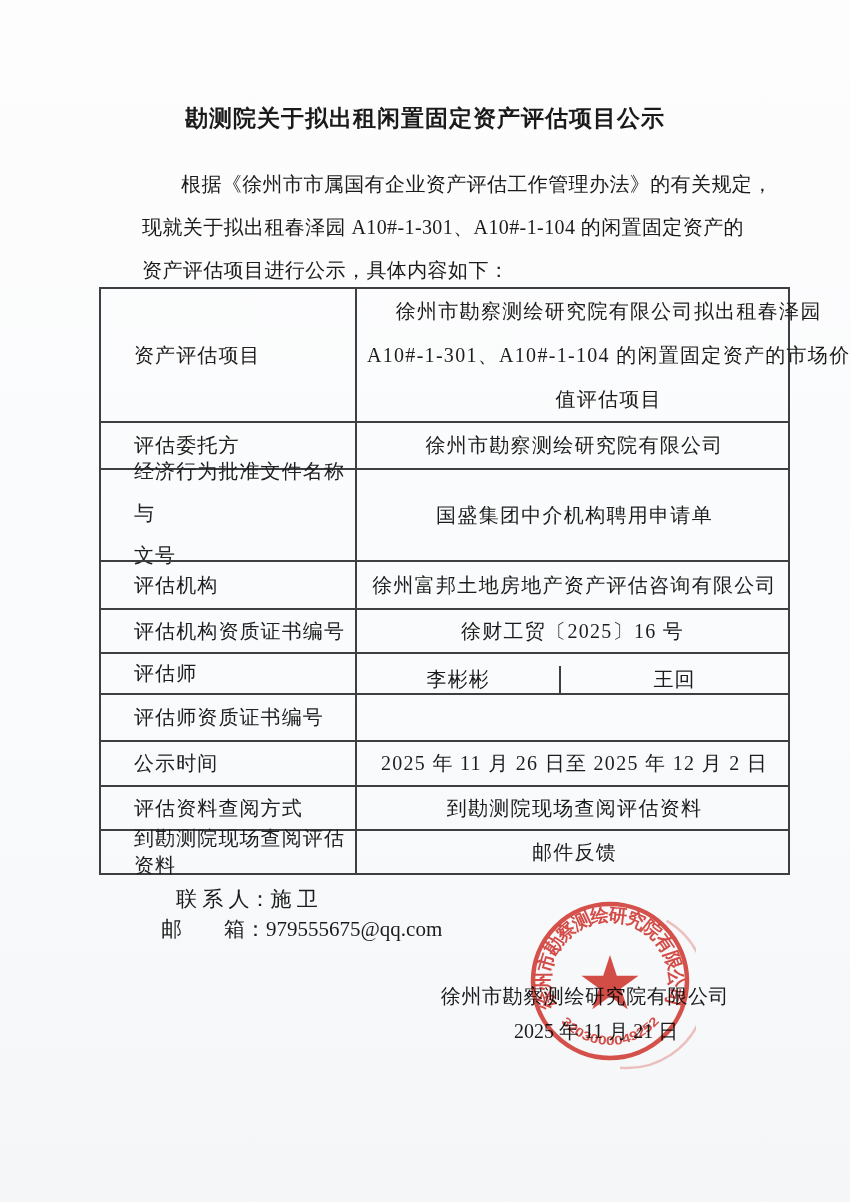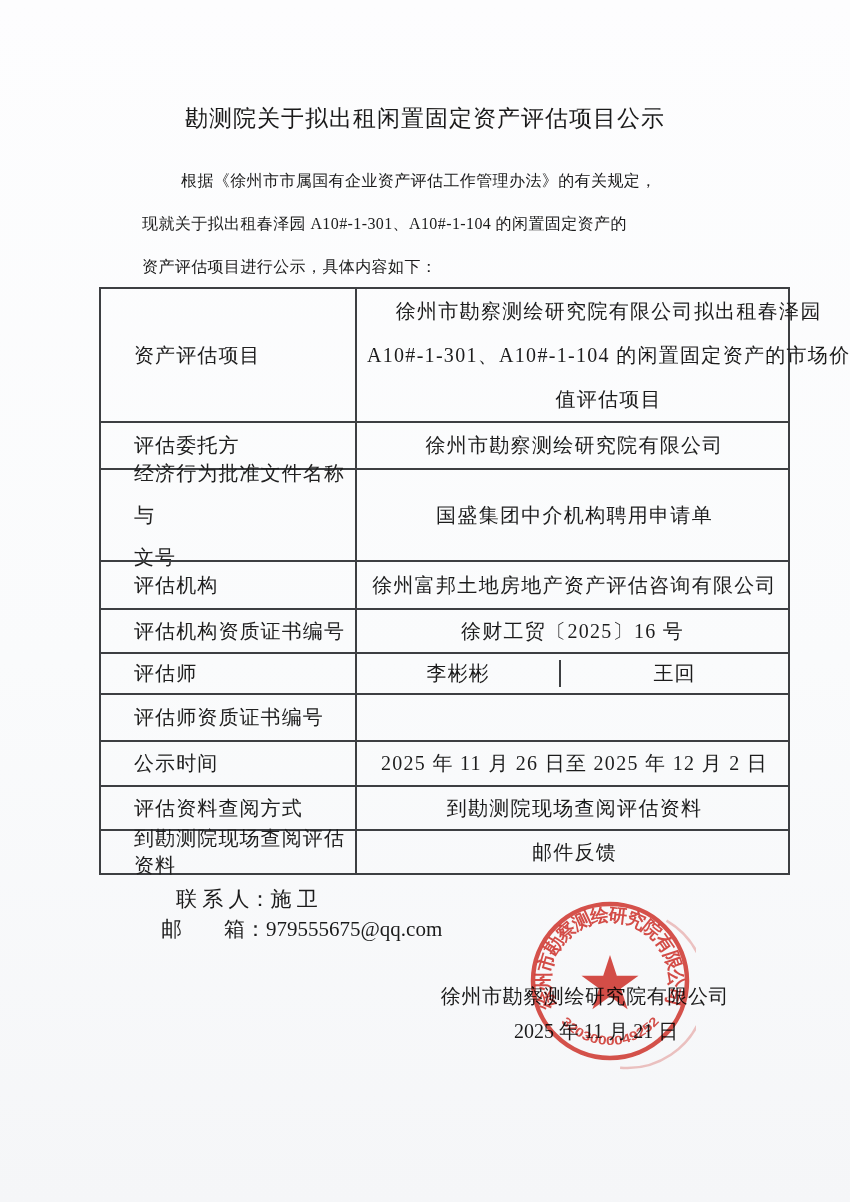--- a/index.html
+++ b/index.html
@@ -4,48 +4,48 @@
 <style>
   html,body{margin:0;padding:0;background:#e9eaec;}
   .page{
     position:relative;width:850px;height:1202px;margin:0 auto;overflow:hidden;
     background:linear-gradient(180deg,#fdfdfe 0%,#fafbfc 55%,#f5f6f8 100%);
     font-family:"Liberation Serif","DejaVu Serif",serif;
     color:#1e1e1e;
   }
   .title{
     position:absolute;top:103px;left:0;width:100%;text-align:center;
-    font-size:23px;font-weight:normal;letter-spacing:1px;color:#1a1a1a;
+    font-size:23px;font-weight:bold;letter-spacing:1px;color:#1a1a1a;
   }
-  .iline{position:absolute;font-size:16px;white-space:nowrap;letter-spacing:.4px;color:#1b1b1b;}
+  .iline{position:absolute;font-size:20px;white-space:nowrap;letter-spacing:.4px;color:#1b1b1b;}
   .il1{left:181px;top:171px}
   .il2{left:142px;top:214px}
   .il3{left:142px;top:257px}
 
   .tbl{
     position:absolute;left:99px;top:287px;width:687px;
     border:2px solid #3d3f42;display:flex;flex-direction:column;
     background:transparent;
   }
   .trow{display:flex;border-top:2px solid #3d3f42;}
   .trow.first{border-top:none;}
   .tlabel{
     width:236px;flex:0 0 236px;border-right:2px solid #3d3f42;box-sizing:border-box;
     display:flex;flex-direction:column;justify-content:center;
     padding-left:13px;font-size:20px;letter-spacing:1.1px;color:#202020;margin-left:20px;
   }
-  .tlabel .lline{line-height:42px;}
+  .tlabel .lline{line-height:42px;font-family:Liberation Mono, monospace;}
   .tvalue{
     flex:1;display:flex;flex-direction:column;justify-content:center;
     box-sizing:border-box;padding-left:10px;padding-right:6px;
     font-size:20px;letter-spacing:1.3px;color:#1c1c1c;align-items:center;
   }
   .tvalue .vline{line-height:44px;white-space:nowrap;}
   .tvalue.center{align-items:center;text-align:left;padding-left:0;padding-right:0;}
-  .tvalue.split{flex-direction:row;padding:0;align-items:center;}
+  .tvalue.split{flex-direction:row;padding:0;align-items:flex-end;}
   .sub{display:flex;align-items:center;justify-content:center;font-size:20px;letter-spacing:1px;}
   .sub.a{width:204px;flex:0 0 204px;border-right:2px solid #3d3f42;box-sizing:border-box;}
   .sub.b{flex:1;}
   .h1{height:132px}.h2{height:45px}.h3{height:90px}.h4{height:46px}.h5{height:42px}
   .h6{height:39px}.h7{height:45px}.h8{height:43px}.h9{height:42px}.h10{height:42px}
 
   .contact{position:absolute;left:176px;top:884px;font-size:21px;line-height:30px;color:#1b1b1b;}
   .contact div{white-space:pre;}
   .contact .email{margin-left:-15px;}
 

